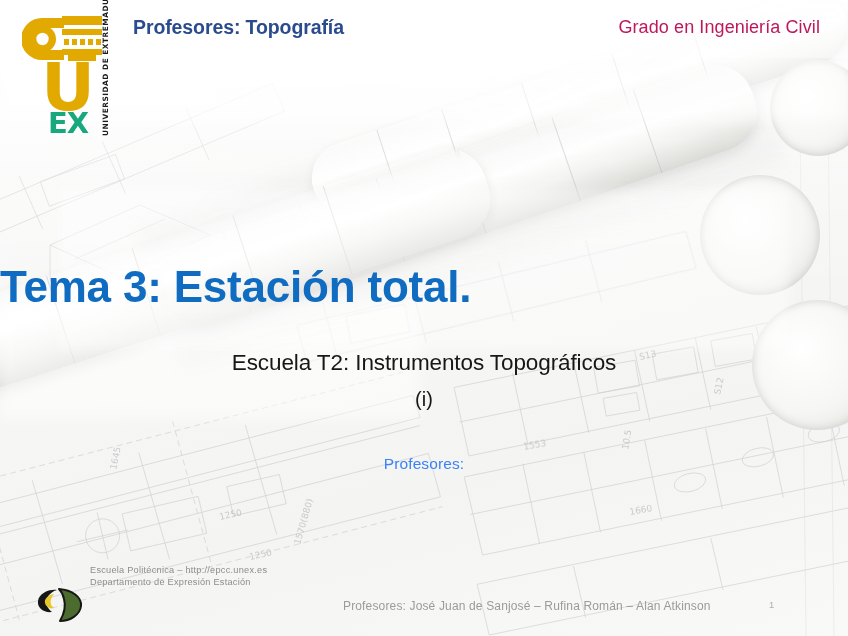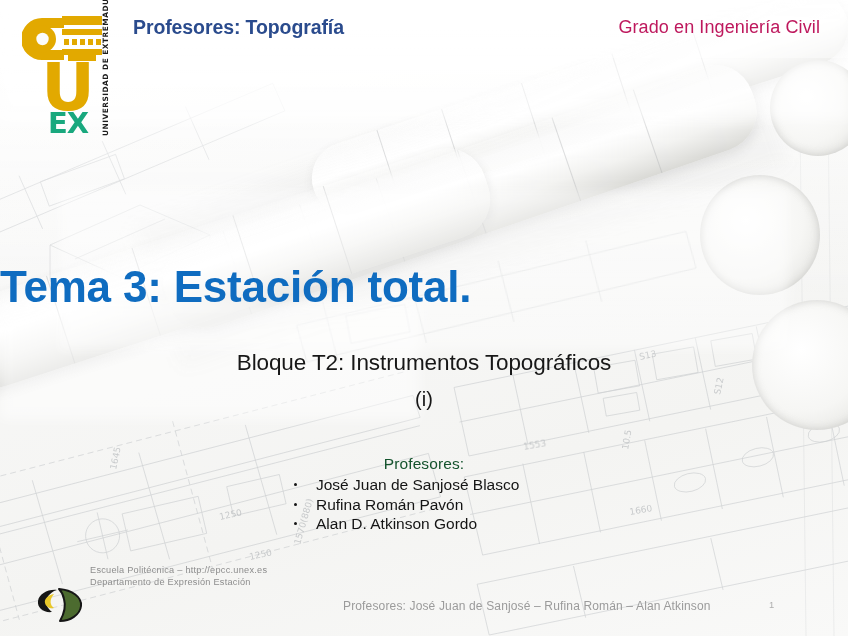--- a/index.html
+++ b/index.html
@@ -147,21 +147,21 @@
 
   
   #professors-block {
     position: absolute;
     left: 0; top: 455px;
     width: 848px;
   }
   #professors-heading {
     text-align: center;
     font-size: 15.5px;
-    color: #14532d;
+    color: #3b82f6;
     margin-bottom: 2px;
     letter-spacing: .1px;
   }
   #professors-list {
     list-style: none;
     margin: 0;
     padding: 0;
     width: 300px;
     margin-left: 290px;
   }
@@ -399,40 +399,26 @@
   <div id="uex-vert-text">UNIVERSIDAD DE EXTREMADURA</div>
 
   <div id="subject-title">Profesores: Topografía</div>
 
   <div id="degree-title">Grado en Ingeniería Civil</div>
 
   <div id="title-wash"></div>
 
   <h1 id="main-title">Tema 3: Estación total.</h1>
 
-  <div id="subtitle-1">Bloque T2: Instrumentos Topográficos</div>
+  <div id="subtitle-1">Escuela T2: Instrumentos Topográficos</div>
 
   <div id="subtitle-2">(i)</div>
 
   <div id="professors-block">
     <div id="professors-heading">Profesores:</div>
-    <ul id="professors-list">
-      <li>
-        <span class="bullet"></span>
-        <span>José Juan de Sanjosé Blasco</span>
-      </li>
-      <li>
-        <span class="bullet"></span>
-        <span>Rufina Román Pavón</span>
-      </li>
-      <li>
-        <span class="bullet"></span>
-        <span>Alan D. Atkinson Gordo</span>
-      </li>
-    </ul>
   </div>
 
   <svg id="epcc-logo" viewBox="0 0 48 36">
 
     <path d="M23 3 C36 4 46 11 45 20 C44 29 34 35 24 35 C28 28 30 20 28 13 C27 8 25 5 23 3 Z" fill="#4C6B2F" stroke="#161616" stroke-width="2" stroke-linejoin="round"></path>
 
     <path d="M21 4 C12 3 3 8 2 15 C1 22 8 27 16 26 C11 22 9 17 11 12 C13 8 17 5 21 4 Z" fill="#161616"></path>
 
     <path d="M18 8 C12 9 8 13 9 17 C10 21 14 23 18 22 C14 19 13 14 18 8 Z" fill="#E8C72A"></path>
   </svg>

